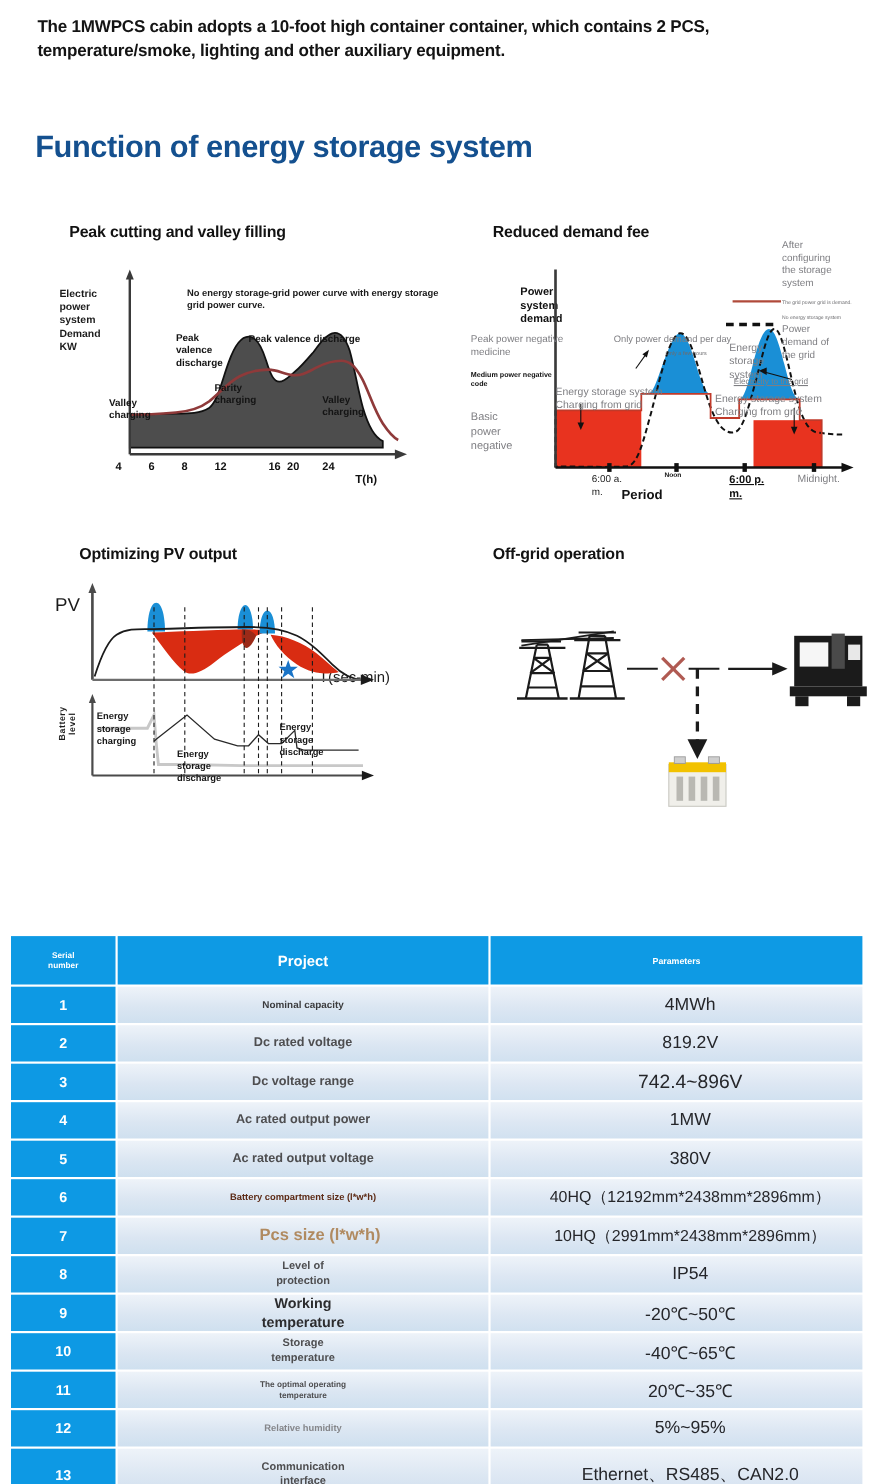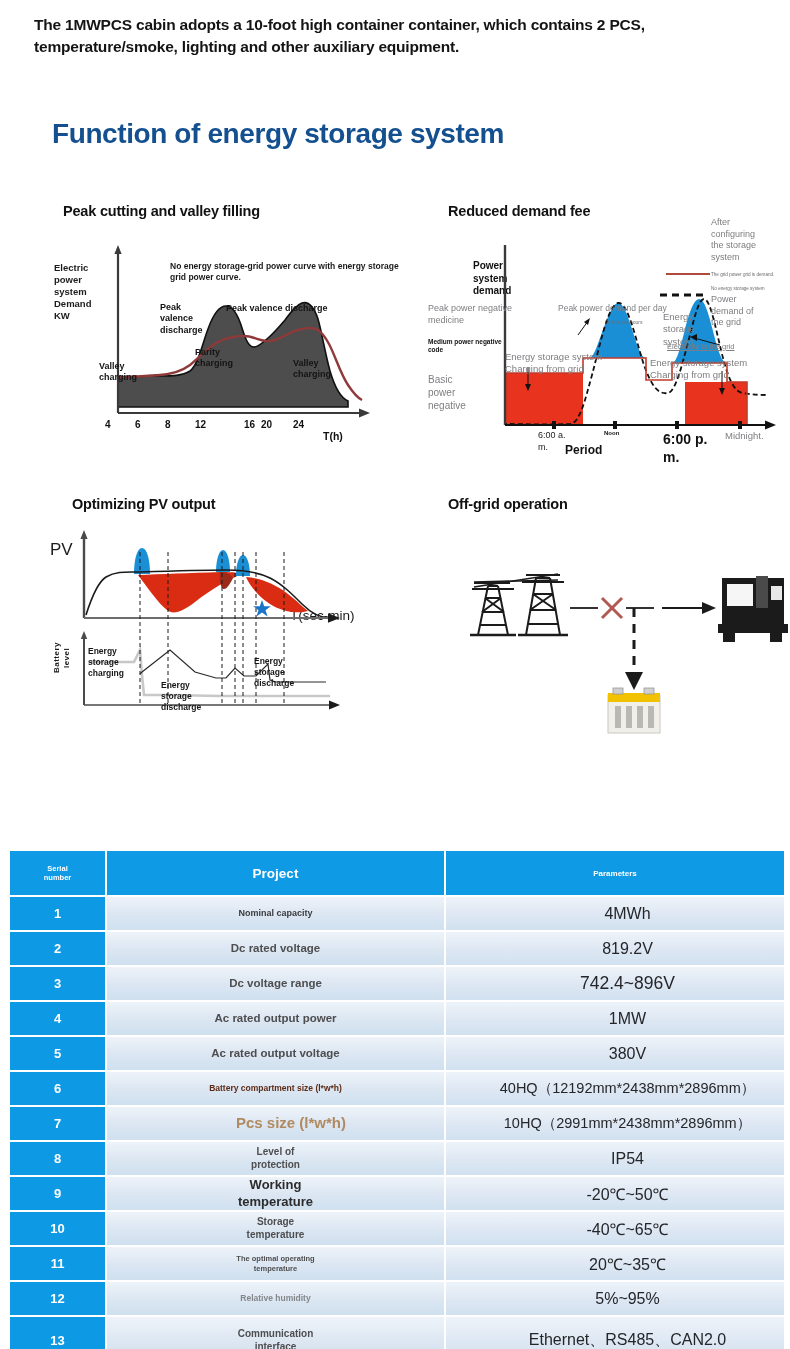--- a/index.html
+++ b/index.html
@@ -23,21 +23,21 @@
     font-size: 15.5px;
     font-weight: bold;
     color: #141414;
     line-height: 1.45;
     letter-spacing: -0.2px;
   }
 
   
   .h-func {
     position: absolute;
-    left: 52px; top: 118px;
+    left: 32px; top: 118px;
     font-size: 28px;
     font-weight: bold;
     color: #14508f;
     letter-spacing: -0.4px;
   }
   .h-params {
     position: absolute;
     left: 18px; top: 766px; width: 320px;
     font-size: 23px;
     font-weight: bold;
@@ -267,21 +267,21 @@
     </svg>
 
     <div class="c2-lbl" style="left:8px;top:108px;">Peak power negative
 medicine</div>
     <div class="c2-lbl dark" style="left:8px;top:143px;font-size:6.5px;">Medium power negative
 code</div>
     <div class="c2-lbl" style="left:8px;top:178px;font-size:10px;">Basic
 power
 negative</div>
 
-    <div class="c2-lbl" style="left:138px;top:108px;font-size:8.5px;">Peak power demand per day</div>
+    <div class="c2-lbl" style="left:138px;top:108px;font-size:8.5px;">Only power demand per day</div>
     <div class="c2-tiny" style="left:185px;top:124px;font-size:5px;">Only a few hours</div>
     <div class="c2-lbl" style="left:85px;top:156px;font-size:9.5px;">Energy storage system
 Charging from grid</div>
     <div class="c2-lbl" style="left:230px;top:162px;font-size:9.5px;">Energy storage system
 Charging from grid</div>
     <div class="c2-lbl" style="left:243px;top:116px;font-size:9.5px;">Energy
 storage
 system</div>
     <div class="c2-lbl" style="left:247px;top:147px;font-size:7.5px;text-decoration:underline;">Electricity to the grid</div>
 
@@ -291,21 +291,21 @@
 system</div>
     <div class="c2-tiny" style="left:291px;top:77px;">The grid power grid is demand.</div>
     <div class="c2-tiny" style="left:291px;top:91px;">No energy storage system</div>
     <div class="c2-lbl" style="left:291px;top:99px;font-size:9px;">Power
 demand of
 the grid</div>
 
     <div class="c2-lbl blk" style="left:118px;top:235px;font-size:9px;">6:00 a.
 m.</div>
     <div class="c2-lbl dark" style="left:184px;top:235px;font-size:6px;">Noon</div>
-    <div class="c2-lbl blk" style="left:243px;top:235px;font-size:14px;font-weight:bold;color:#111;">6:00 p.
+    <div class="c2-lbl blk" style="left:243px;top:235px;font-size:10px;font-weight:bold;color:#111;text-decoration:underline;">6:00 p.
 m.</div>
     <div class="c2-lbl" style="left:305px;top:235px;font-size:9.5px;">Midnight.</div>
     <div class="c2-axis-title" style="left:145px;top:248px;">Period</div>
   </div>
 
   <div class="panel" id="chart3">
     <div class="panel-title">Optimizing PV output</div>
 
     <div class="c3-pv">PV</div>
     <div class="c3-t">T(sec-min)</div>

